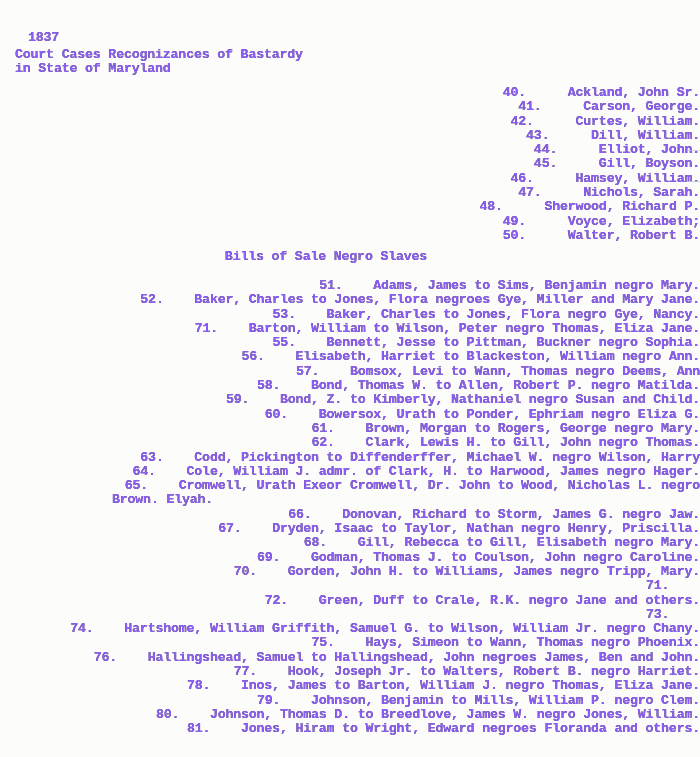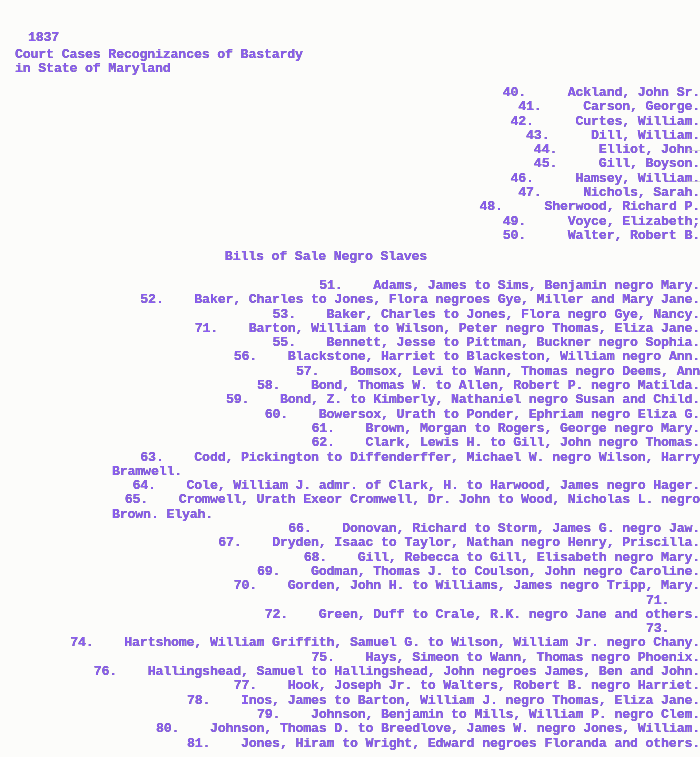--- a/index.html
+++ b/index.html
@@ -82,29 +82,28 @@
     </div>
 
   <div class="section-heading">Bills of Sale Negro Slaves</div>
 
   <div class="list list-2" id="list-2">
       <div class="row"><span class="num">51.</span><span class="txt">Adams, James to Sims, Benjamin negro Mary.</span></div>
       <div class="row"><span class="num">52.</span><span class="txt">Baker, Charles to Jones, Flora negroes Gye, Miller and Mary Jane.</span></div>
       <div class="row"><span class="num">53.</span><span class="txt">Baker, Charles to Jones, Flora negro Gye, Nancy.</span></div>
       <div class="row"><span class="num">71.</span><span class="txt">Barton, William to Wilson, Peter negro Thomas, Eliza Jane.</span></div>
       <div class="row"><span class="num">55.</span><span class="txt">Bennett, Jesse to Pittman, Buckner negro Sophia.</span></div>
-      <div class="row"><span class="num">56.</span><span class="txt">Blackstone, Harriet to Blackeston, William negro Ann.</span></div>
+      <div class="row"><span class="num">56.</span><span class="txt">Elisabeth, Harriet to Blackeston, William negro Ann.</span></div>
       <div class="row"><span class="num">57.</span><span class="txt">Bomsox, Levi to Wann, Thomas negro Deems, Ann</span></div>
       <div class="row"><span class="num">58.</span><span class="txt">Bond, Thomas W. to Allen, Robert P. negro Matilda.</span></div>
       <div class="row"><span class="num">59.</span><span class="txt">Bond, Z. to Kimberly, Nathaniel negro Susan and Child.</span></div>
       <div class="row"><span class="num">60.</span><span class="txt">Bowersox, Urath to Ponder, Ephriam negro Eliza G.</span></div>
       <div class="row"><span class="num">61.</span><span class="txt">Brown, Morgan to Rogers, George negro Mary.</span></div>
       <div class="row"><span class="num">62.</span><span class="txt">Clark, Lewis H. to Gill, John negro Thomas.</span></div>
       <div class="row"><span class="num">63.</span><span class="txt">Codd, Pickington to Diffenderffer, Michael W. negro Wilson, Harry</span></div>
-      <div class="cont">Bramwell.</div>
       <div class="row"><span class="num">64.</span><span class="txt">Cole, William J. admr. of Clark, H. to Harwood, James negro Hager.</span></div>
       <div class="row"><span class="num">65.</span><span class="txt">Cromwell, Urath Exeor Cromwell, Dr. John to Wood, Nicholas L. negro</span></div>
       <div class="cont">Brown. Elyah.</div>
       <div class="row"><span class="num">66.</span><span class="txt">Donovan, Richard to Storm, James G. negro Jaw.</span></div>
       <div class="row"><span class="num">67.</span><span class="txt">Dryden, Isaac to Taylor, Nathan negro Henry, Priscilla.</span></div>
       <div class="row"><span class="num">68.</span><span class="txt">Gill, Rebecca to Gill, Elisabeth negro Mary.</span></div>
       <div class="row"><span class="num">69.</span><span class="txt">Godman, Thomas J. to Coulson, John negro Caroline.</span></div>
       <div class="row"><span class="num">70.</span><span class="txt">Gorden, John H. to Williams, James negro Tripp, Mary.</span></div>
       <div class="row"><span class="num">71.</span></div>
       <div class="row"><span class="num">72.</span><span class="txt">Green, Duff to Crale, R.K. negro Jane and others.</span></div>

